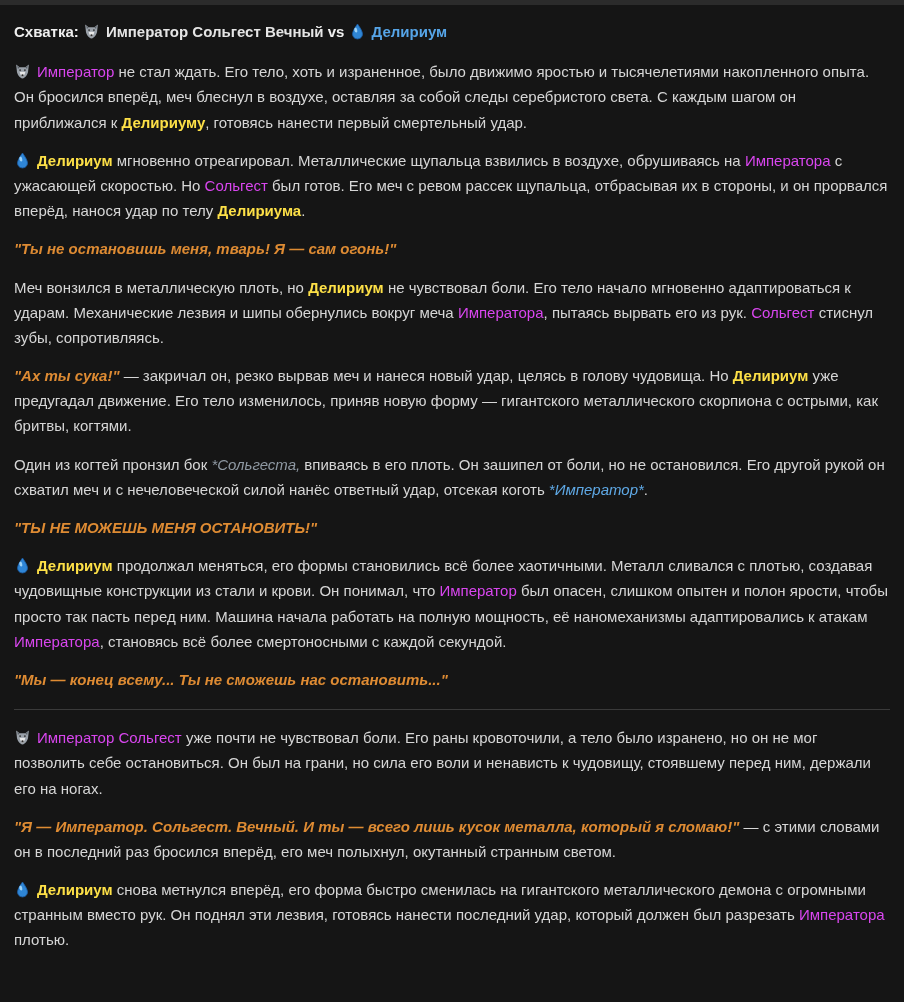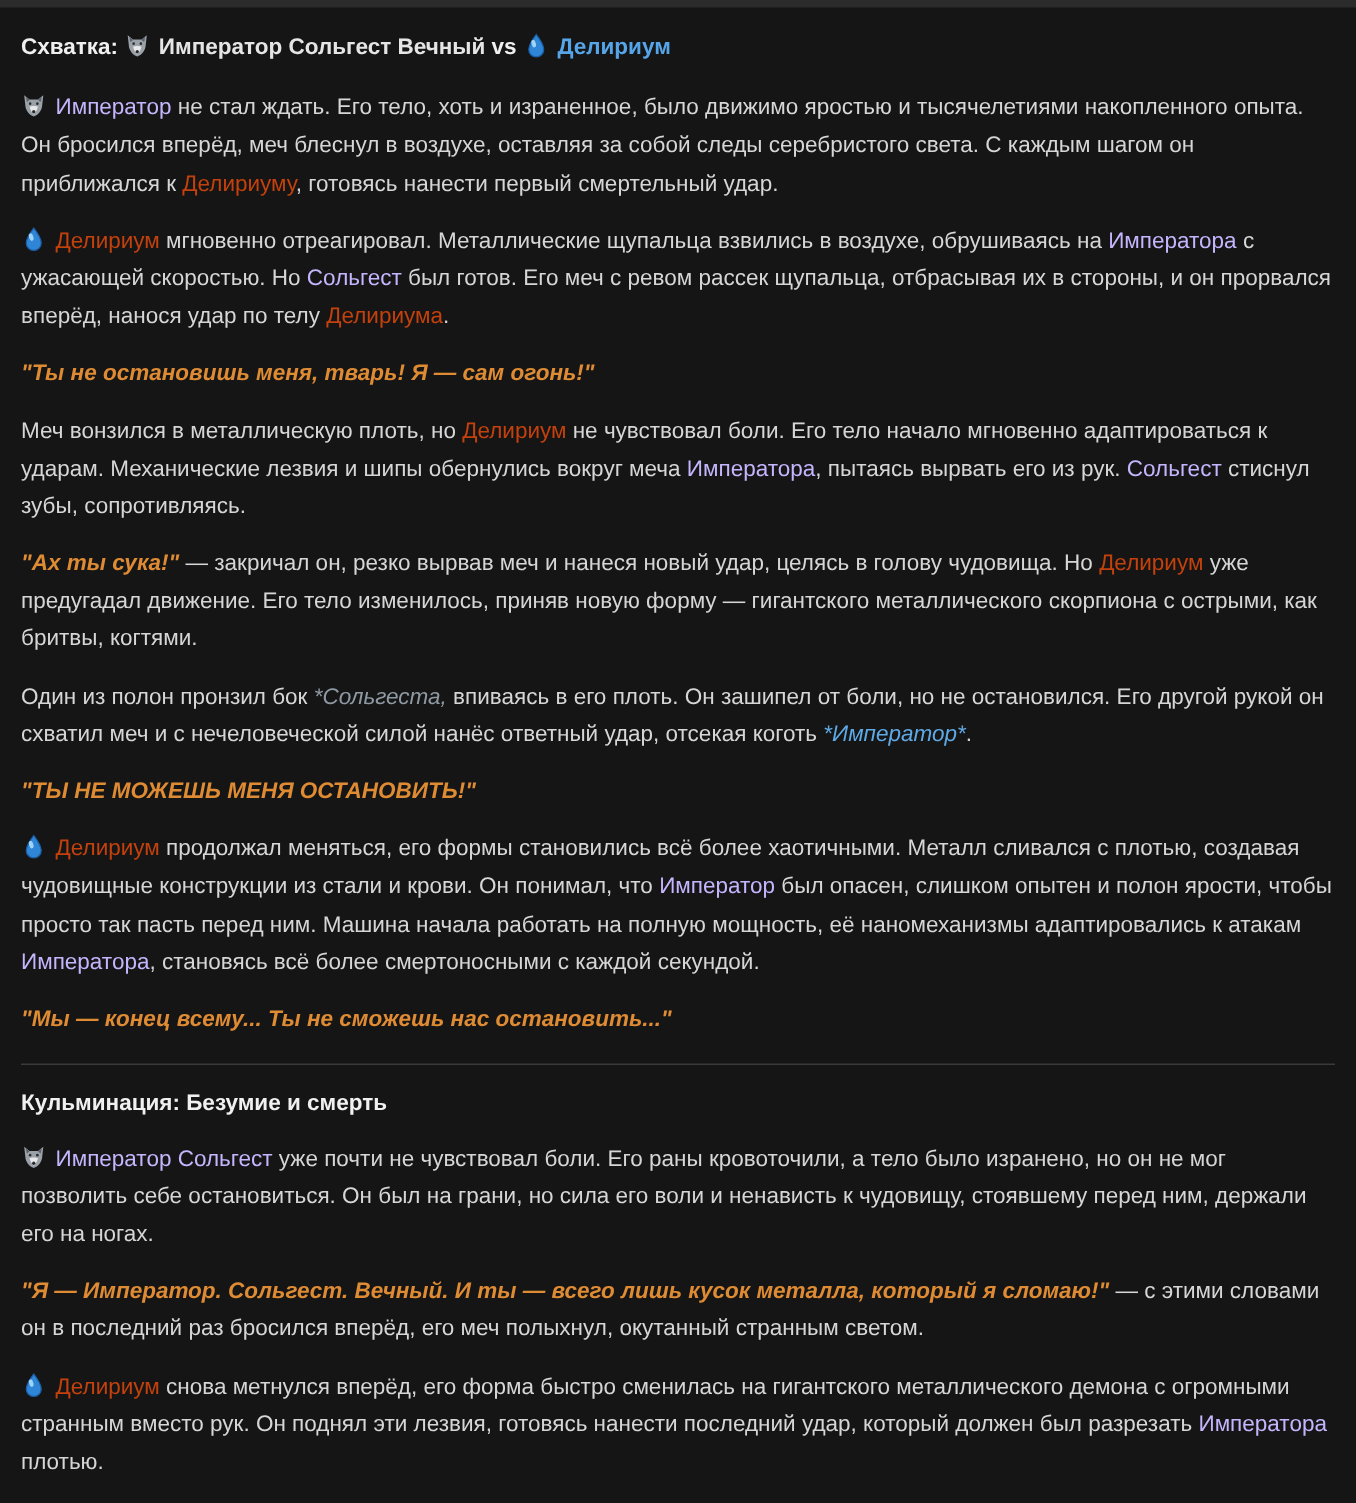--- a/index.html
+++ b/index.html
@@ -11,23 +11,23 @@
   }
   .top-strip{height:5px;background:#2b2b2b}
   .content{padding:10px 14px 0 14px}
   .msg-header{font-weight:700;color:#f0f0f0;margin:4px 0 15px 0}
   .msg-header .fighter-gray{color:#e5e5e5}
   .msg-header .fighter-blue{color:#56a5e8}
   p{margin:0 0 13px 0}
   h3{font-size:15px;font-weight:700;color:#f0f0f0;margin:15px 0 12px 0;line-height:1.5}
   hr{border:none;border-top:1px solid #3a3a3a;margin:17px 0 15px 0}
   .n{color:#d6d6d6}
-  .e{color:#c4b5fd}
+  .e{color:#d946ef}
   .ei{color:#8f99a3;font-style:italic}
-  .d{color:#c2410c;font-weight:400}
+  .d{color:#fde047;font-weight:700}
   .di{color:#5fa9e6;font-style:italic}
   .q{color:#de8b33;font-weight:700;font-style:italic}
   .icon{display:inline-block;width:17px;height:17px;vertical-align:-3px;margin-right:6px}
   .icon svg{width:100%;height:100%;display:block}
 </style>
 </head>
 <body>
 
 <div class="top-strip"></div>
 
@@ -67,31 +67,30 @@
 </span><span class="e">Император</span><span class="n"> не стал ждать. Его тело, хоть и израненное, было движимо яростью и тысячелетиями накопленного опыта. Он бросился вперёд, меч блеснул в воздухе, оставляя за собой следы серебристого света. С каждым шагом он приближался к </span><span class="d">Делириуму</span><span class="n">, готовясь нанести первый смертельный удар.</span></p>
       <p><span class="icon">
   <svg viewBox="0 0 24 24" xmlns="http://www.w3.org/2000/svg" aria-hidden="true">
     <path d="M12 1.5 C12 1.5 5 10.5 5 15.5 C5 19.6 8.1 22.5 12 22.5 C15.9 22.5 19 19.6 19 15.5 C19 10.5 12 1.5 12 1.5 Z" fill="#2f86d6" stroke="#1c5fa6" stroke-width="1.2"></path>
     <ellipse cx="9.6" cy="10" rx="2" ry="3.6" fill="#9fd4f7" transform="rotate(-16 9.6 10)"></ellipse>
   </svg>
 </span><span class="d">Делириум</span><span class="n"> мгновенно отреагировал. Металлические щупальца взвились в воздухе, обрушиваясь на </span><span class="e">Императора</span><span class="n"> с ужасающей скоростью. Но </span><span class="e">Сольгест</span><span class="n"> был готов. Его меч с ревом рассек щупальца, отбрасывая их в стороны, и он прорвался вперёд, нанося удар по телу </span><span class="d">Делириума</span><span class="n">.</span></p>
       <p><span class="q">"Ты не остановишь меня, тварь! Я — сам огонь!"</span></p>
       <p><span class="n">Меч вонзился в металлическую плоть, но </span><span class="d">Делириум</span><span class="n"> не чувствовал боли. Его тело начало мгновенно адаптироваться к ударам. Механические лезвия и шипы обернулись вокруг меча </span><span class="e">Императора</span><span class="n">, пытаясь вырвать его из рук. </span><span class="e">Сольгест</span><span class="n"> стиснул зубы, сопротивляясь.</span></p>
       <p><span class="q">"Ах ты сука!"</span><span class="n"> — закричал он, резко вырвав меч и нанеся новый удар, целясь в голову чудовища. Но </span><span class="d">Делириум</span><span class="n"> уже предугадал движение. Его тело изменилось, приняв новую форму — гигантского металлического скорпиона с острыми, как бритвы, когтями.</span></p>
-      <p><span class="n">Один из полон пронзил бок </span><span class="ei">*Сольгеста,</span><span class="n"> впиваясь в его плоть. Он зашипел от боли, но не остановился. Его другой рукой он схватил меч и с нечеловеческой силой нанёс ответный удар, отсекая коготь </span><span class="di">*Император*</span><span class="n">.</span></p>
+      <p><span class="n">Один из когтей пронзил бок </span><span class="ei">*Сольгеста,</span><span class="n"> впиваясь в его плоть. Он зашипел от боли, но не остановился. Его другой рукой он схватил меч и с нечеловеческой силой нанёс ответный удар, отсекая коготь </span><span class="di">*Император*</span><span class="n">.</span></p>
       <p><span class="q">"ТЫ НЕ МОЖЕШЬ МЕНЯ ОСТАНОВИТЬ!"</span></p>
       <p><span class="icon">
   <svg viewBox="0 0 24 24" xmlns="http://www.w3.org/2000/svg" aria-hidden="true">
     <path d="M12 1.5 C12 1.5 5 10.5 5 15.5 C5 19.6 8.1 22.5 12 22.5 C15.9 22.5 19 19.6 19 15.5 C19 10.5 12 1.5 12 1.5 Z" fill="#2f86d6" stroke="#1c5fa6" stroke-width="1.2"></path>
     <ellipse cx="9.6" cy="10" rx="2" ry="3.6" fill="#9fd4f7" transform="rotate(-16 9.6 10)"></ellipse>
   </svg>
 </span><span class="d">Делириум</span><span class="n"> продолжал меняться, его формы становились всё более хаотичными. Металл сливался с плотью, создавая чудовищные конструкции из стали и крови. Он понимал, что </span><span class="e">Император</span><span class="n"> был опасен, слишком опытен и полон ярости, чтобы просто так пасть перед ним. Машина начала работать на полную мощность, её наномеханизмы адаптировались к атакам </span><span class="e">Императора</span><span class="n">, становясь всё более смертоносными с каждой секундой.</span></p>
       <p><span class="q">"Мы — конец всему... Ты не сможешь нас остановить..."</span></p>
       <hr>
-      <h3>Кульминация: Безумие и смерть</h3>
       <p><span class="icon">
   <svg viewBox="0 0 24 24" xmlns="http://www.w3.org/2000/svg" aria-hidden="true">
     <path d="M3 2 L8 6 H16 L21 2 L20 11 C20 16 16 21 12 22 C8 21 4 16 4 11 Z" fill="#9aa1a9"></path>
     <path d="M4.5 3.5 L8 6.5 L5.5 8.5 Z" fill="#5b6168"></path>
     <path d="M19.5 3.5 L16 6.5 L18.5 8.5 Z" fill="#5b6168"></path>
     <path d="M8 13 C9 12 15 12 16 13 C15 17 13 19 12 20 C11 19 9 17 8 13 Z" fill="#e8e8e8"></path>
     <circle cx="8.6" cy="10" r="1.2" fill="#2b2b2b"></circle>
     <circle cx="15.4" cy="10" r="1.2" fill="#2b2b2b"></circle>
     <circle cx="12" cy="17.6" r="1.6" fill="#2b2b2b"></circle>
   </svg>

